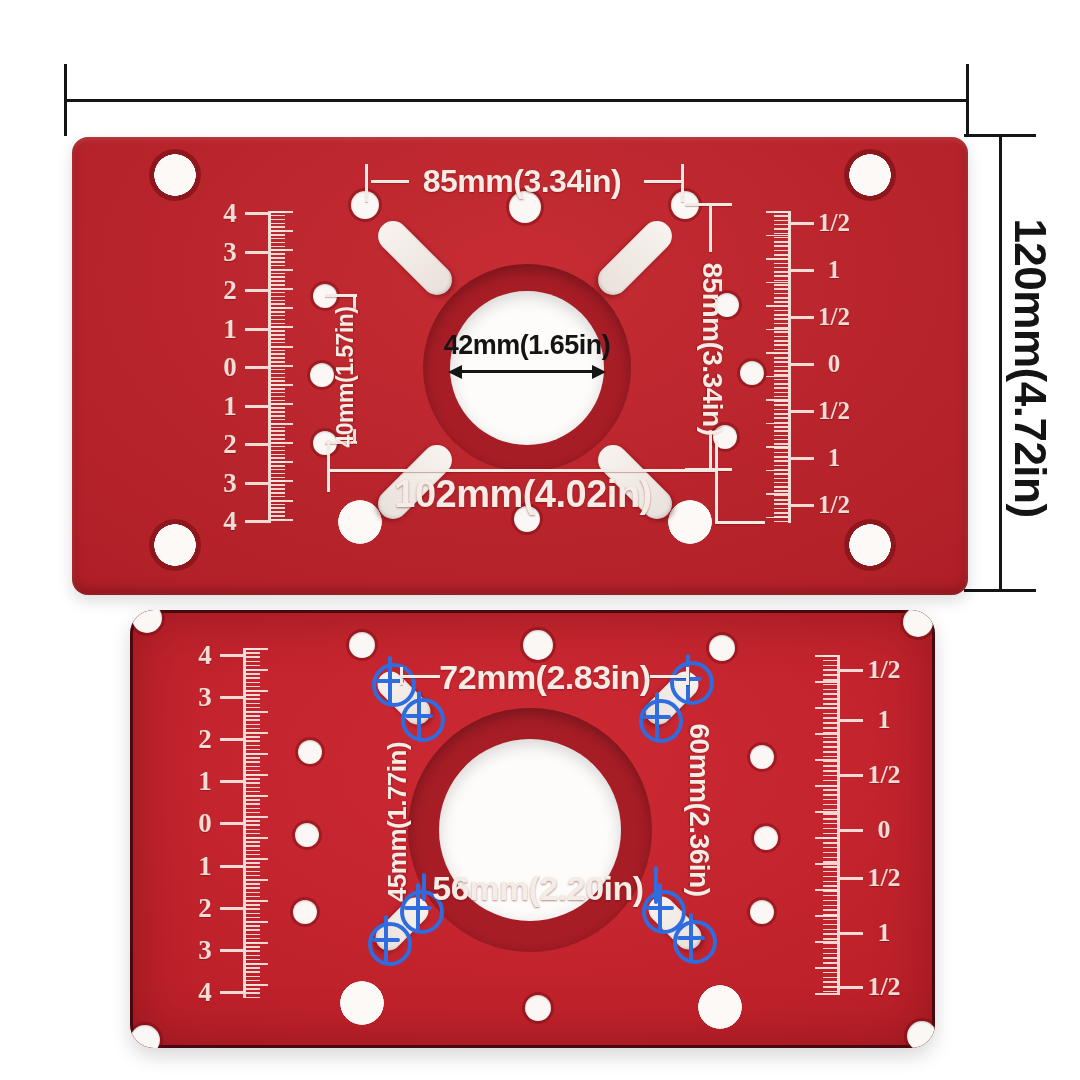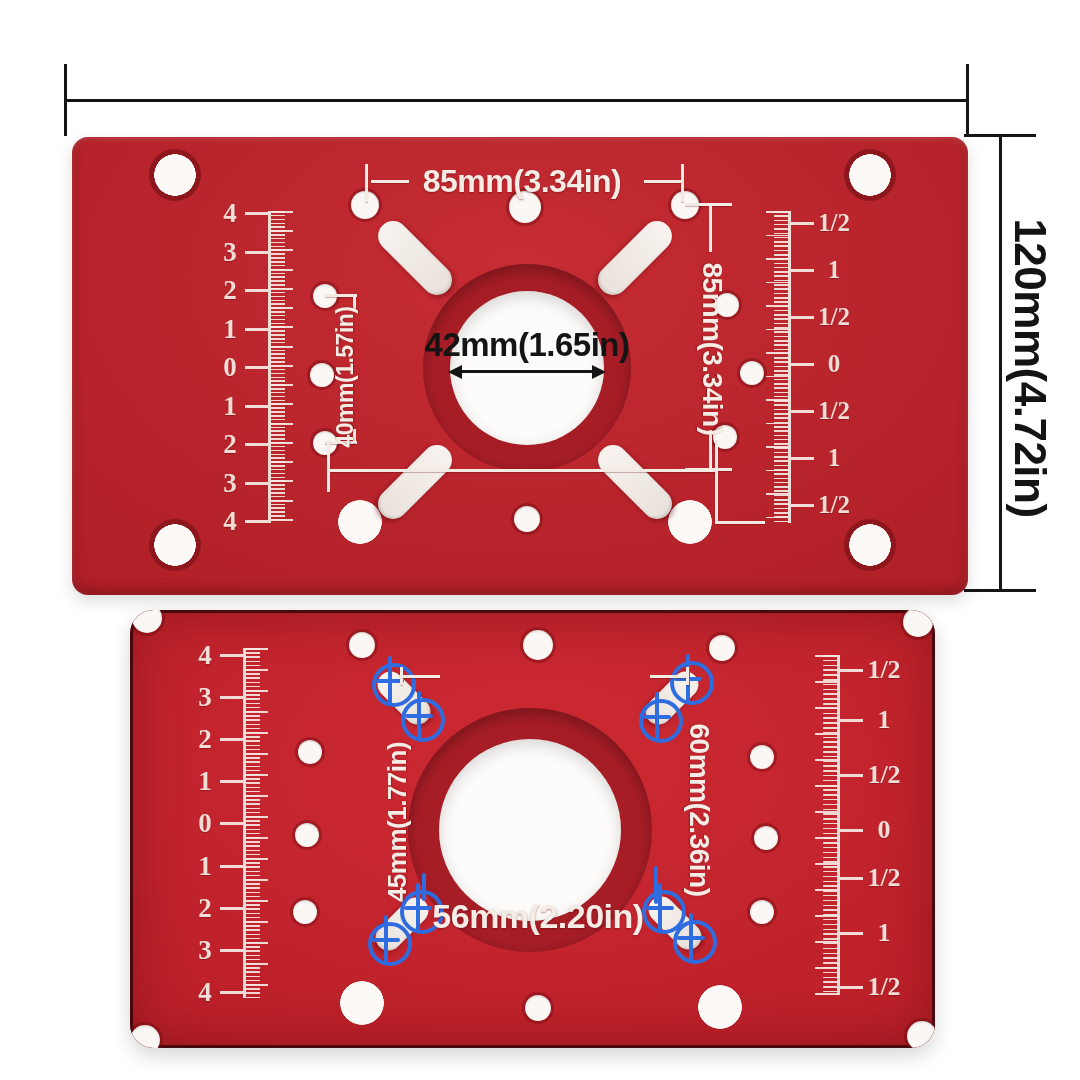--- a/index.html
+++ b/index.html
@@ -137,29 +137,30 @@
     <div class="wline" style="left:637px;top:293px;width:3px;height:38px;"></div>
     <div class="wline" style="left:613px;top:331px;width:47px;height:3px;"></div>
     <div class="dim-text white rot90" style="left:640px;top:212px;font-size:28px;">85mm(3.34in)</div>
 
     <div class="wline" style="left:253px;top:157px;width:32px;height:3px;"></div>
     <div class="wline" style="left:253px;top:304px;width:32px;height:3px;"></div>
     <div class="wline" style="left:281px;top:159px;width:3px;height:14px;"></div>
     <div class="wline" style="left:281px;top:292px;width:3px;height:14px;"></div>
     <div class="dim-text white rotm90" style="left:273px;top:240px;font-size:23px;">40mm(1.57in)</div>
 
-    <div class="dim-text black" style="left:455px;top:208px;font-size:33px;">42mm(1.65in)</div>
+    <div class="dim-text black" style="left:455px;top:208px;font-size:27px;">42mm(1.65in)</div>
     <div class="kline" style="left:386px;top:233px;width:138px;height:3px;"></div>
     <div class="arrow-l" style="left:376px;top:227.5px;"></div>
     <div class="arrow-r" style="left:520px;top:227.5px;"></div>
 
     <div class="wline" style="left:258px;top:332px;width:388px;height:3px;"></div>
     <div class="wline" style="left:255px;top:303px;width:3px;height:52px;"></div>
     <div class="wline" style="left:643px;top:303px;width:3px;height:84px;"></div>
     <div class="wline" style="left:645px;top:384px;width:48px;height:3px;"></div>
+    <div class="dim-text white" style="left:451px;top:357px;font-size:38px;">102mm(4.02in)</div>
   </div>
 
   <div class="plate plate-bottom" style="left:130px;top:610px;width:805px;height:438px;">
 
     <div class="hole" style="left:2px;top:-7px;width:30px;height:30px;"></div>
     <div class="hole" style="left:773px;top:-3px;width:30px;height:30px;"></div>
     <div class="hole" style="left:0px;top:415px;width:30px;height:30px;"></div>
     <div class="hole" style="left:777px;top:411px;width:30px;height:30px;"></div>
 
     <div class="hole" style="left:219px;top:22px;width:26px;height:26px;"></div>
@@ -247,23 +248,24 @@
     <div class="bline" style="left:242px;top:328px;width:28px;height:3.5px;"></div>
     <div class="bline" style="left:528px;top:273px;width:3.5px;height:50px;"></div>
     <div class="bline" style="left:516px;top:296px;width:28px;height:3.5px;"></div>
     <div class="bline" style="left:559px;top:303px;width:3.5px;height:50px;"></div>
     <div class="bline" style="left:547px;top:326px;width:28px;height:3.5px;"></div>
 
     <div class="wline" style="left:270px;top:57px;width:3px;height:18px;"></div>
     <div class="wline" style="left:272px;top:65px;width:38px;height:3px;"></div>
     <div class="wline" style="left:520px;top:65px;width:38px;height:3px;"></div>
     <div class="wline" style="left:556px;top:57px;width:3px;height:18px;"></div>
+    <div class="dim-text white" style="left:415px;top:67px;font-size:34px;">72mm(2.83in)</div>
 
     <div class="dim-text white rot90" style="left:569px;top:200px;font-size:28px;">60mm(2.36in)</div>
 
     <div class="dim-text white rotm90" style="left:267px;top:212px;font-size:26px;">45mm(1.77in)</div>
 
     <div class="bline" style="left:292px;top:263px;width:3.5px;height:28px;"></div>
     <div class="bline" style="left:524px;top:256px;width:3.5px;height:38px;"></div>
-    <div class="dim-text white" style="left:408px;top:278px;font-size:34px;margin-top:28px;">56mm(2.20in)</div>
+    <div class="dim-text white" style="left:408px;top:278px;font-size:34px;">56mm(2.20in)</div>
   </div>
 
 </div>
 
 </body></html>

